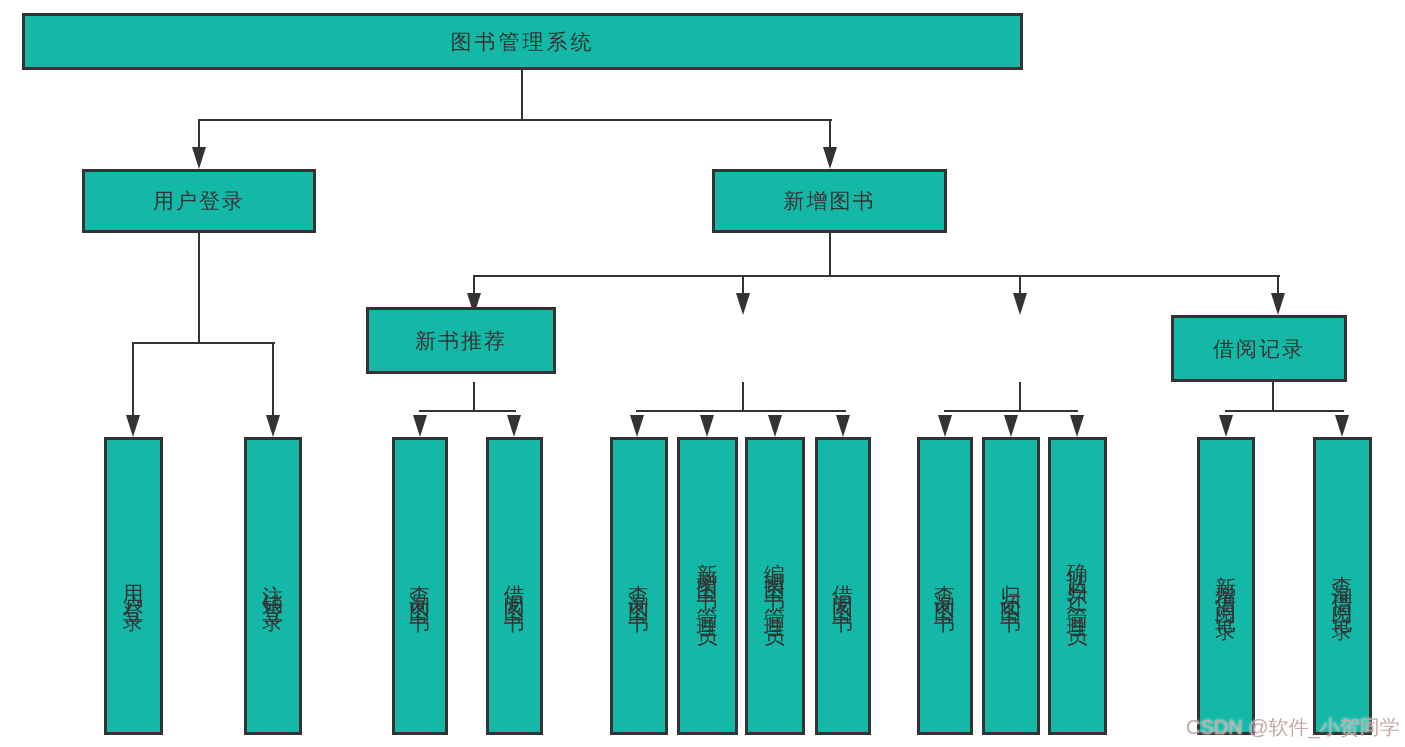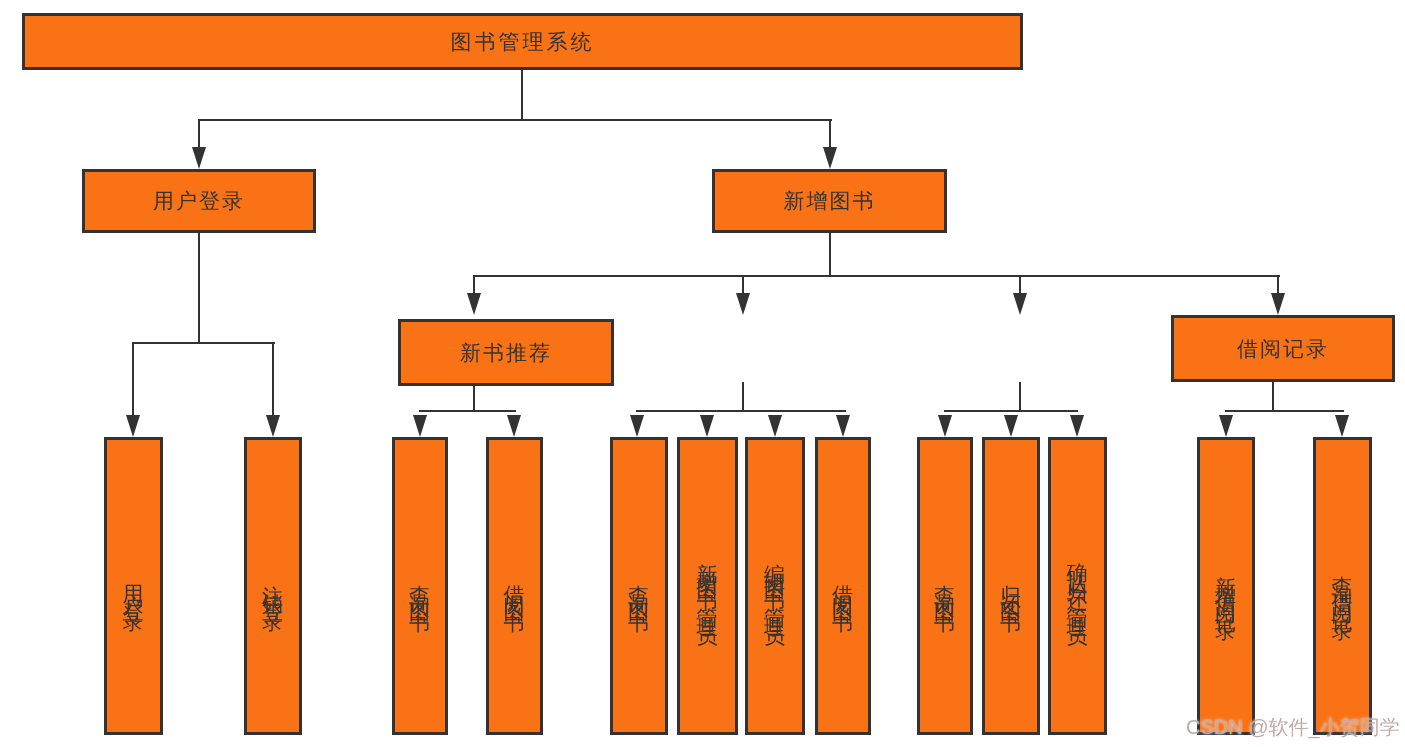--- a/index.html
+++ b/index.html
@@ -12,21 +12,21 @@
     width: 1405px;
     height: 747px;
     background: #ffffff;
     font-family: "Liberation Sans", "DejaVu Sans", sans-serif;
     color: #333333;
     overflow: hidden;
   }
   .node {
     position: absolute;
     box-sizing: border-box;
-    background: #f97316;
+    background: #14b8a6;
     border: 3px solid #333333;
     display: flex;
     align-items: center;
     justify-content: center;
     z-index: 2;
   }
   .node .hlabel {
     font-size: 21px;
     letter-spacing: 2px;
     white-space: nowrap;
@@ -106,24 +106,24 @@
   <div class="line" style="left:473px; top:275px; width:807px; height:2px;"></div>
   <div class="line" style="left:473px; top:275px; width:2px; height:25px;"></div>
   <div class="line" style="left:742px; top:275px; width:2px; height:25px;"></div>
   <div class="line" style="left:1019px; top:275px; width:2px; height:25px;"></div>
   <div class="line" style="left:1277px; top:275px; width:2px; height:25px;"></div>
   <div class="arrow" style="left:467px; top:293px;"></div>
   <div class="arrow" style="left:736px; top:293px;"></div>
   <div class="arrow" style="left:1013px; top:293px;"></div>
   <div class="arrow" style="left:1271px; top:293px;"></div>
 
-  <div class="node" style="left:366px; top:319px; width:216px; height:67px;margin-left:32px;">
+  <div class="node" style="left:366px; top:307px; width:190px; height:67px;">
     <span class="hlabel">新书推荐</span>
   </div>
-  <div class="node" style="left:1171px; top:315px; width:224px; height:67px;font-family:Liberation Serif, serif;">
+  <div class="node" style="left:1171px; top:315px; width:176px; height:67px;font-family:Liberation Serif, serif;">
     <span class="hlabel">借阅记录</span>
   </div>
 
   <div class="line" style="left:473px; top:382px; width:2px; height:30px;"></div>
   <div class="line" style="left:419px; top:410px; width:97px; height:2px;"></div>
   <div class="arrow" style="left:413px; top:415px;"></div>
   <div class="arrow" style="left:507px; top:415px;"></div>
 
   <div class="line" style="left:742px; top:382px; width:2px; height:30px;"></div>
   <div class="line" style="left:636px; top:410px; width:210px; height:2px;"></div>

